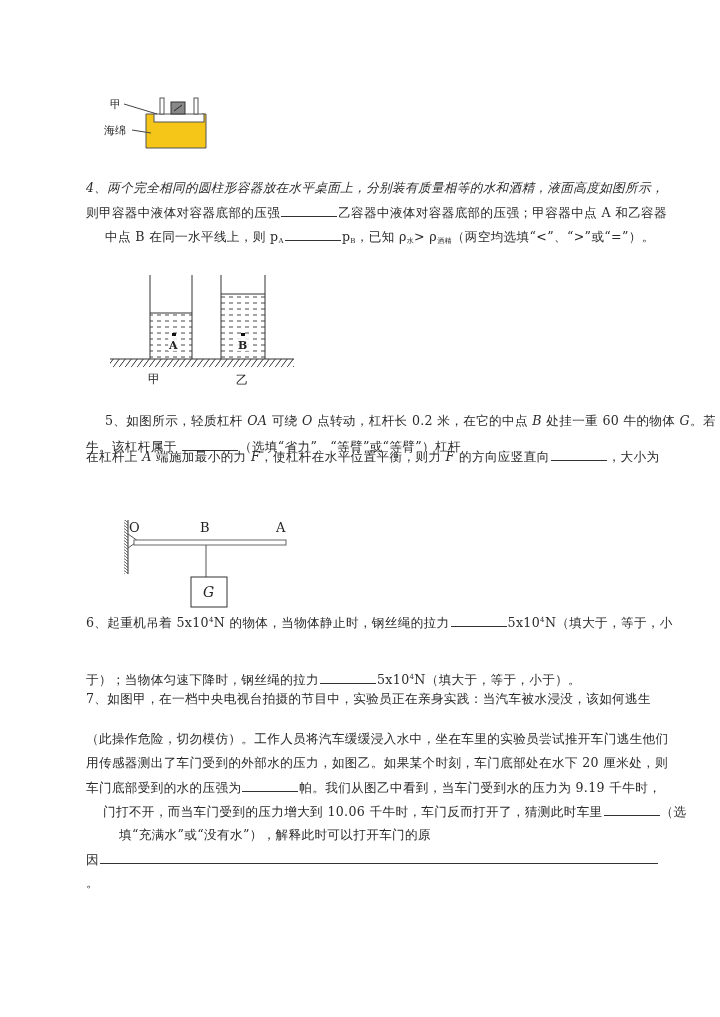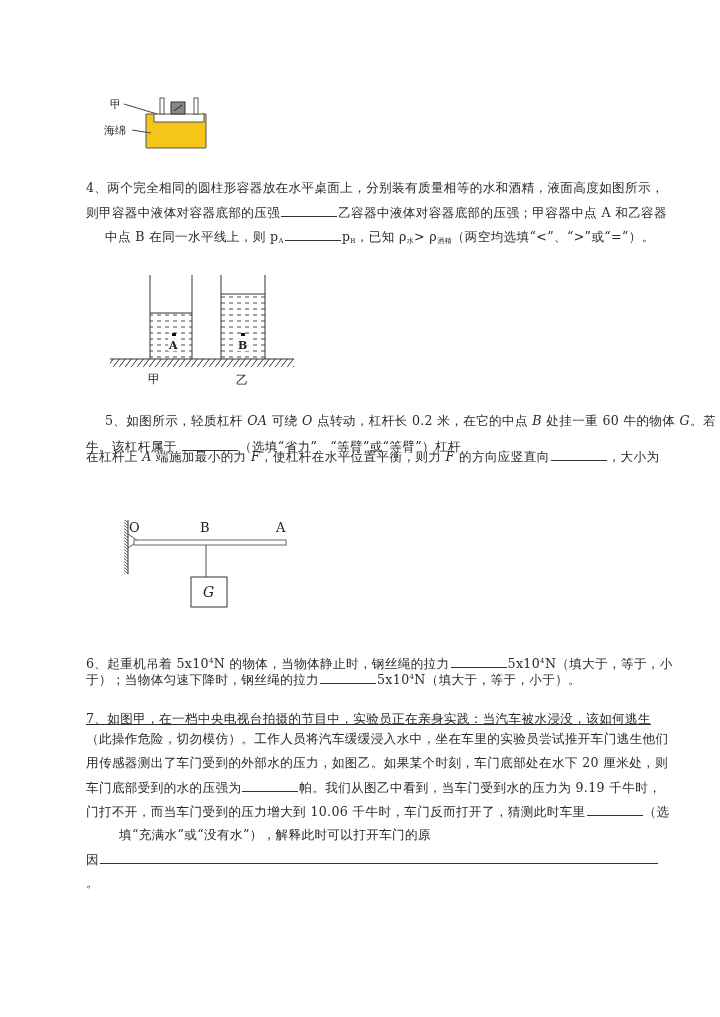--- a/index.html
+++ b/index.html
@@ -33,21 +33,21 @@
     <rect x="90" y="6" width="4" height="16" fill="#fff" stroke="#555" stroke-width="1"></rect>
     <rect x="67" y="10" width="14" height="12" fill="#888" stroke="#333" stroke-width="1"></rect>
     <line x1="70" y1="19" x2="78" y2="13" stroke="#222" stroke-width="1"></line>
     <line x1="20" y1="12" x2="53" y2="22" stroke="#444" stroke-width="1"></line>
     <line x1="28" y1="38" x2="47" y2="41" stroke="#444" stroke-width="1"></line>
     <text x="6" y="16" font-size="11" fill="#222">甲</text>
     <text x="0" y="42" font-size="11" fill="#222">海绵</text>
   </svg>
 </div>
 
-<div class="line" style="top:180px;">4、两个完全相同的圆柱形容器放在水平桌面上，分别装有质量相等的水和酒精，液面高度如图所示，</div>
+<div class="line" style="top:180px;font-style:italic;">4、两个完全相同的圆柱形容器放在水平桌面上，分别装有质量相等的水和酒精，液面高度如图所示，</div>
 <div class="line" style="top:204px;">
   <span>则甲容器中液体对容器底部的压强</span><span class="blank" style="width:56px"></span><span>乙容器中液体对容器底部的压强；甲容器中点 A 和乙容器</span>
 </div>
 <div class="line" style="top:228px;margin-left:19px;">
   <span>中点 B 在同一水平线上，则 p</span><span class="sub">A</span><span class="blank" style="width:56px"></span><span>p</span><span class="sub">B</span><span>，已知 ρ</span><span class="sub">水</span><span>&gt; ρ</span><span class="sub">酒精</span><span>（两空均选填“&lt;”、“&gt;”或“=”）。</span>
 </div>
 
 <div class="abs" style="left:108px;top:270px;width:190px;height:118px;">
   <svg width="190" height="118" viewBox="0 0 190 118">
     <defs>
@@ -106,33 +106,33 @@
     <rect x="16" y="28" width="152" height="5" fill="#fff" stroke="#666" stroke-width="1"></rect>
     <line x1="88" y1="33" x2="88" y2="65" stroke="#555" stroke-width="1"></line>
     <rect x="73" y="65" width="36" height="30" fill="#fff" stroke="#333" stroke-width="1"></rect>
     <text x="11" y="20" font-size="13" fill="#222">O</text>
     <text x="82" y="20" font-size="13" fill="#222">B</text>
     <text x="158" y="20" font-size="13" fill="#222">A</text>
     <text x="85" y="85" font-size="14" font-style="italic" fill="#222">G</text>
   </svg>
 </div>
 
-<div class="line" style="top:653px;">
+<div class="line" style="top:612px;">
   <span>6、起重机吊着 5x10</span><span class="sup">4</span><span>N 的物体，当物体静止时，钢丝绳的拉力</span><span class="blank" style="width:56px"></span><span>5x10</span><span class="sup">4</span><span>N（填大于，等于，小</span>
 </div>
 <div class="line" style="top:669px;">
   <span>于）；当物体匀速下降时，钢丝绳的拉力</span><span class="blank" style="width:56px"></span><span>5x10</span><span class="sup">4</span><span>N（填大于，等于，小于）。</span>
 </div>
 
-<div class="line" style="top:711px;text-decoration:underline;">7、如图甲，在一档中央电视台拍摄的节目中，实验员正在亲身实践：当汽车被水浸没，该如何逃生</div>
+<div class="line" style="top:691px;">7、如图甲，在一档中央电视台拍摄的节目中，实验员正在亲身实践：当汽车被水浸没，该如何逃生</div>
 <div class="line" style="top:731px;">（此操作危险，切勿模仿）。工作人员将汽车缓缓浸入水中，坐在车里的实验员尝试推开车门逃生他们</div>
 <div class="line" style="top:755px;">用传感器测出了车门受到的外部水的压力，如图乙。如果某个时刻，车门底部处在水下 20 厘米处，则</div>
 <div class="line" style="top:779px;">
   <span>车门底部受到的水的压强为</span><span class="blank" style="width:56px"></span><span>帕。我们从图乙中看到，当车门受到水的压力为 9.19 千牛时，</span>
 </div>
-<div class="line" style="top:803px;">
+<div class="line" style="top:803px;margin-left:17px;">
   <span>门打不开，而当车门受到的压力增大到 10.06 千牛时，车门反而打开了，猜测此时车里</span><span class="blank" style="width:56px"></span><span>（选</span>
 </div>
 <div class="line" style="top:827px;margin-left:33px;">填“充满水”或“没有水”），解释此时可以打开车门的原</div>
 <div class="line" style="top:851px;">
   <span>因</span><span class="blank" style="width:558px"></span>
 </div>
 <div class="line" style="top:875px;">。</div>
 
 </body></html>

